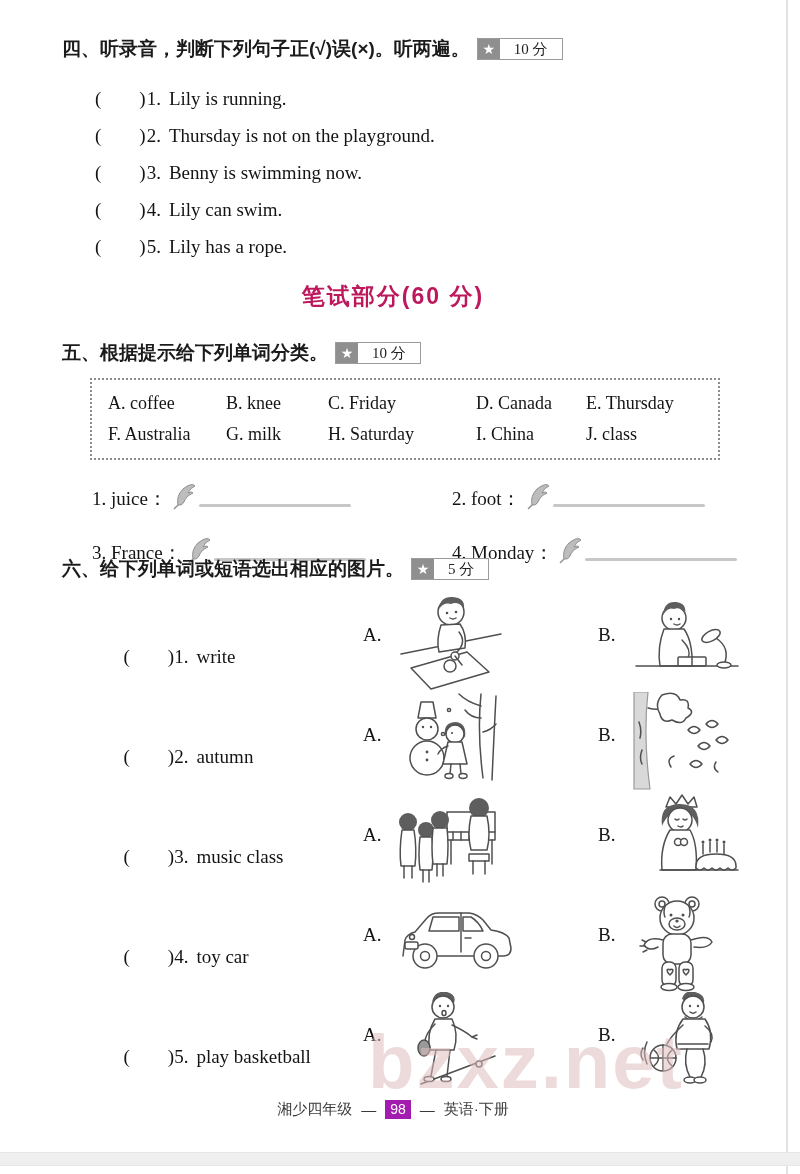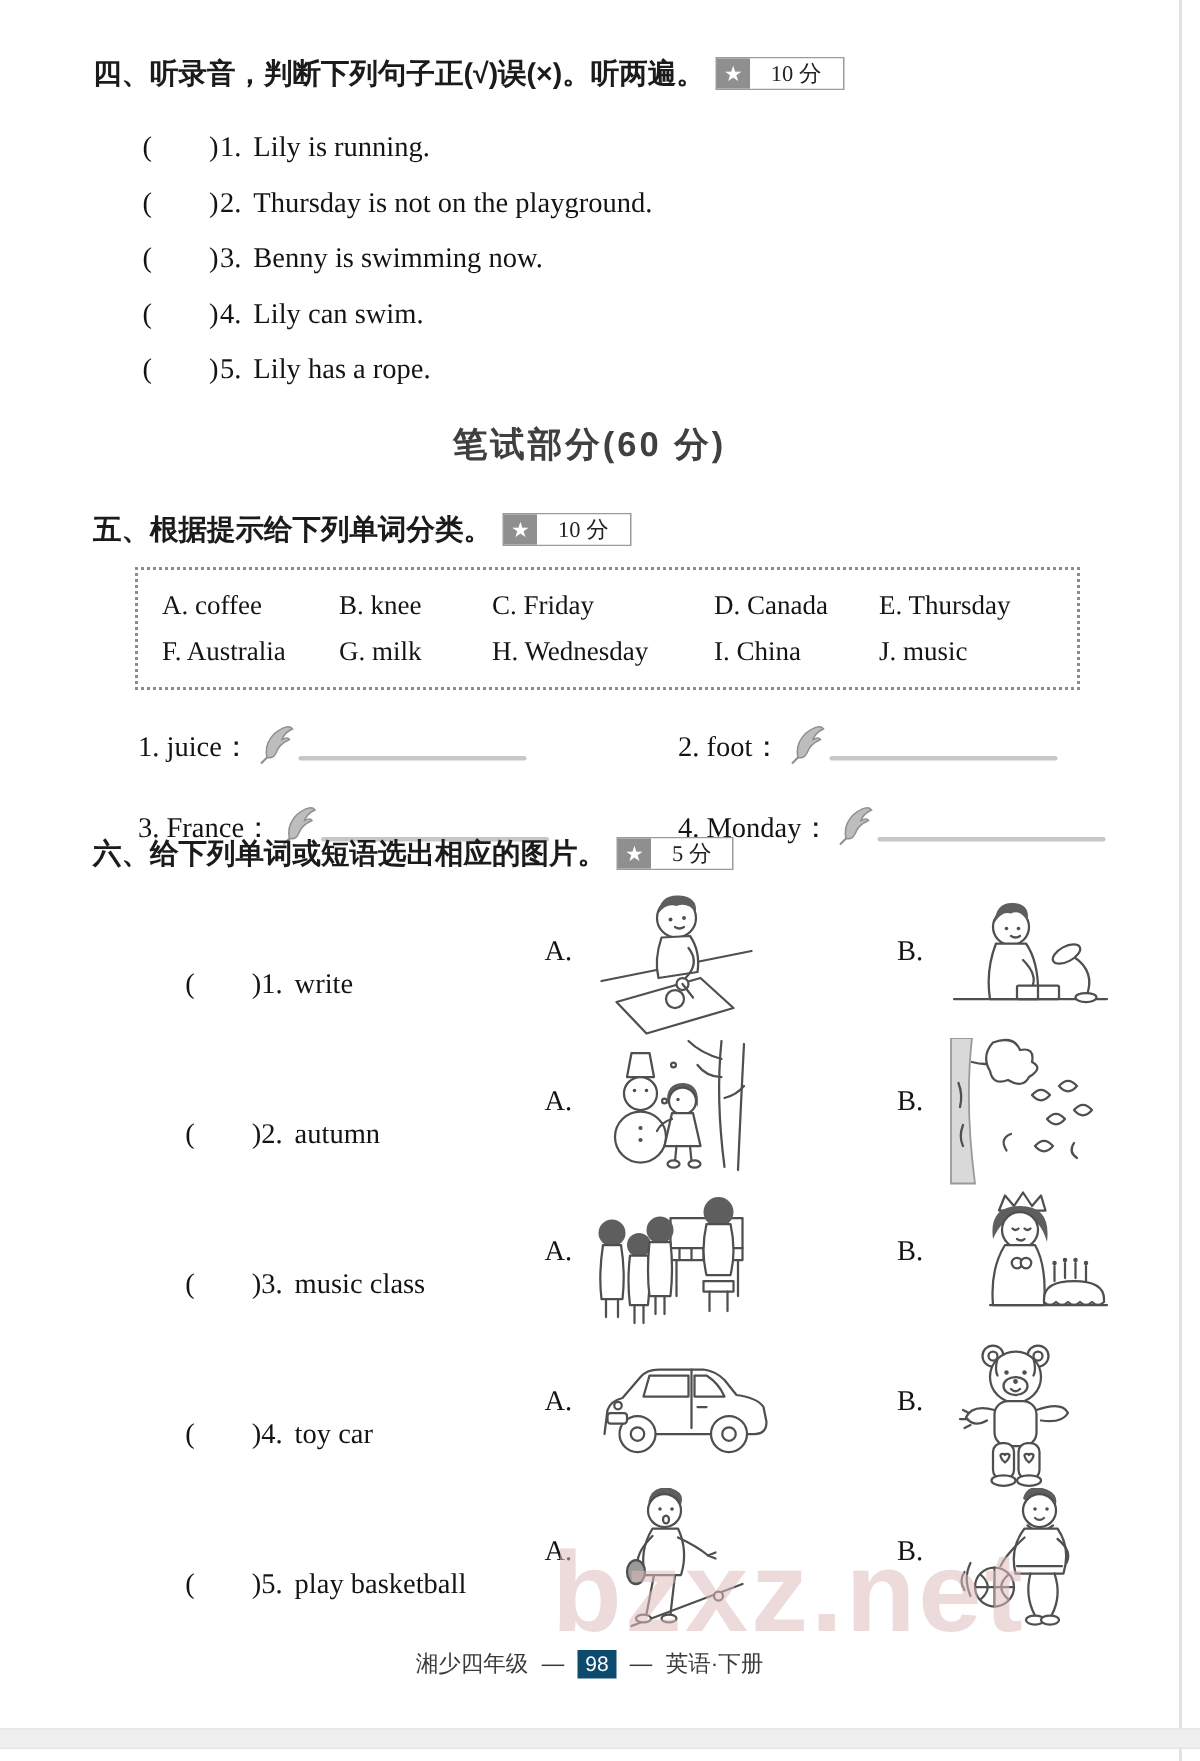--- a/index.html
+++ b/index.html
@@ -16,21 +16,21 @@
   .badge .score-box{background:#fff;display:flex;align-items:center;padding:0 14px;
                     font-family:"Liberation Serif",serif;font-size:15px;color:#222;}
 
   
   .listen{position:absolute;left:95px;top:80px;font-size:19px;}
   .listen .row{height:37px;display:flex;align-items:center;white-space:pre;}
   .listen .num{margin-left:1px;}
   .listen .txt{margin-left:8px;}
 
   .part-title{position:absolute;left:0;top:281px;width:786px;text-align:center;
-              font-family:"Liberation Sans",sans-serif;font-weight:600;font-size:23px;letter-spacing:2px;color:#404040;}
+              font-family:"Liberation Sans",sans-serif;font-weight:600;font-size:23px;letter-spacing:2px;color:#be185d;}
 
   
   .bank{position:absolute;left:90px;top:378px;width:630px;height:82px;box-sizing:border-box;
         border:2px dotted #8c8c8c;display:grid;grid-template-columns:118px 102px 148px 110px auto;
         align-content:space-evenly;padding:4px 16px;font-size:18px;white-space:nowrap;}
 
   
   .blanks{position:absolute;left:92px;top:472px;width:648px;display:grid;
           grid-template-columns:348px auto;grid-auto-rows:42px;font-size:19px;gap:12px;}
   .blank-cell{display:flex;align-items:flex-end;padding-bottom:4px;white-space:pre;}
@@ -50,21 +50,21 @@
   svg.illus *{vector-effect:non-scaling-stroke;}
   .lin{stroke:#4f4f4f;stroke-width:1.5;fill:none;stroke-linecap:round;stroke-linejoin:round;}
   .fw{stroke:#4f4f4f;stroke-width:1.5;fill:#ffffff;stroke-linecap:round;stroke-linejoin:round;}
   .hair{fill:#5e5e5e;stroke:none;}
   .dot{fill:#4f4f4f;stroke:none;}
   .gray{fill:#d9d9d9;stroke:#9a9a9a;stroke-width:1.2;}
 
   
   .footer{position:absolute;left:0;top:1100px;width:786px;display:flex;justify-content:center;align-items:center;gap:9px;
           font-family:"Liberation Sans",sans-serif;font-size:15px;color:#3a3a3a;}
-  .page-num{background:#0c4a6e;color:#fff;padding:1px 5px;font-size:14px;line-height:17px;}
+  .page-num{background:#a21caf;color:#fff;padding:1px 5px;font-size:14px;line-height:17px;}
 
   .watermark{position:absolute;left:368px;top:1018px;font-family:"Liberation Sans",sans-serif;font-weight:bold;
              font-size:76px;letter-spacing:2px;color:rgba(222,190,190,0.55);z-index:5;pointer-events:none;}
 </style>
 </head>
 <body>
 
 <div class="page">
 
   <div class="sec-header" style="left:62px;top:36px;">
@@ -104,23 +104,23 @@
   </div>
 
   <div class="bank">
     <span>A. coffee</span>
     <span>B. knee</span>
     <span>C. Friday</span>
     <span>D. Canada</span>
     <span>E. Thursday</span>
     <span>F. Australia</span>
     <span>G. milk</span>
-    <span>H. Wednesday</span>
+    <span>H. Saturday</span>
     <span>I. China</span>
-    <span>J. music</span>
+    <span>J. class</span>
   </div>
 
   <div class="blanks">
     <div class="blank-cell">
       <span class="lbl">1. juice：</span>
       <svg class="quill" width="24" height="26" viewBox="0 0 24 26">
           <path d="M5,21 Q3,12 10,5 Q19,-2 22,2 Q17,4 15,9 Q19,7 20,9 Q13,12 11,18 Q9,22 5,21 Z" fill="#bdbdbd" stroke="#8f8f8f" stroke-width="1"></path>
           <line x1="5" y1="21" x2="1" y2="25" stroke="#8f8f8f" stroke-width="1.4"></line>
         </svg>
       <div class="ans-line"></div>

